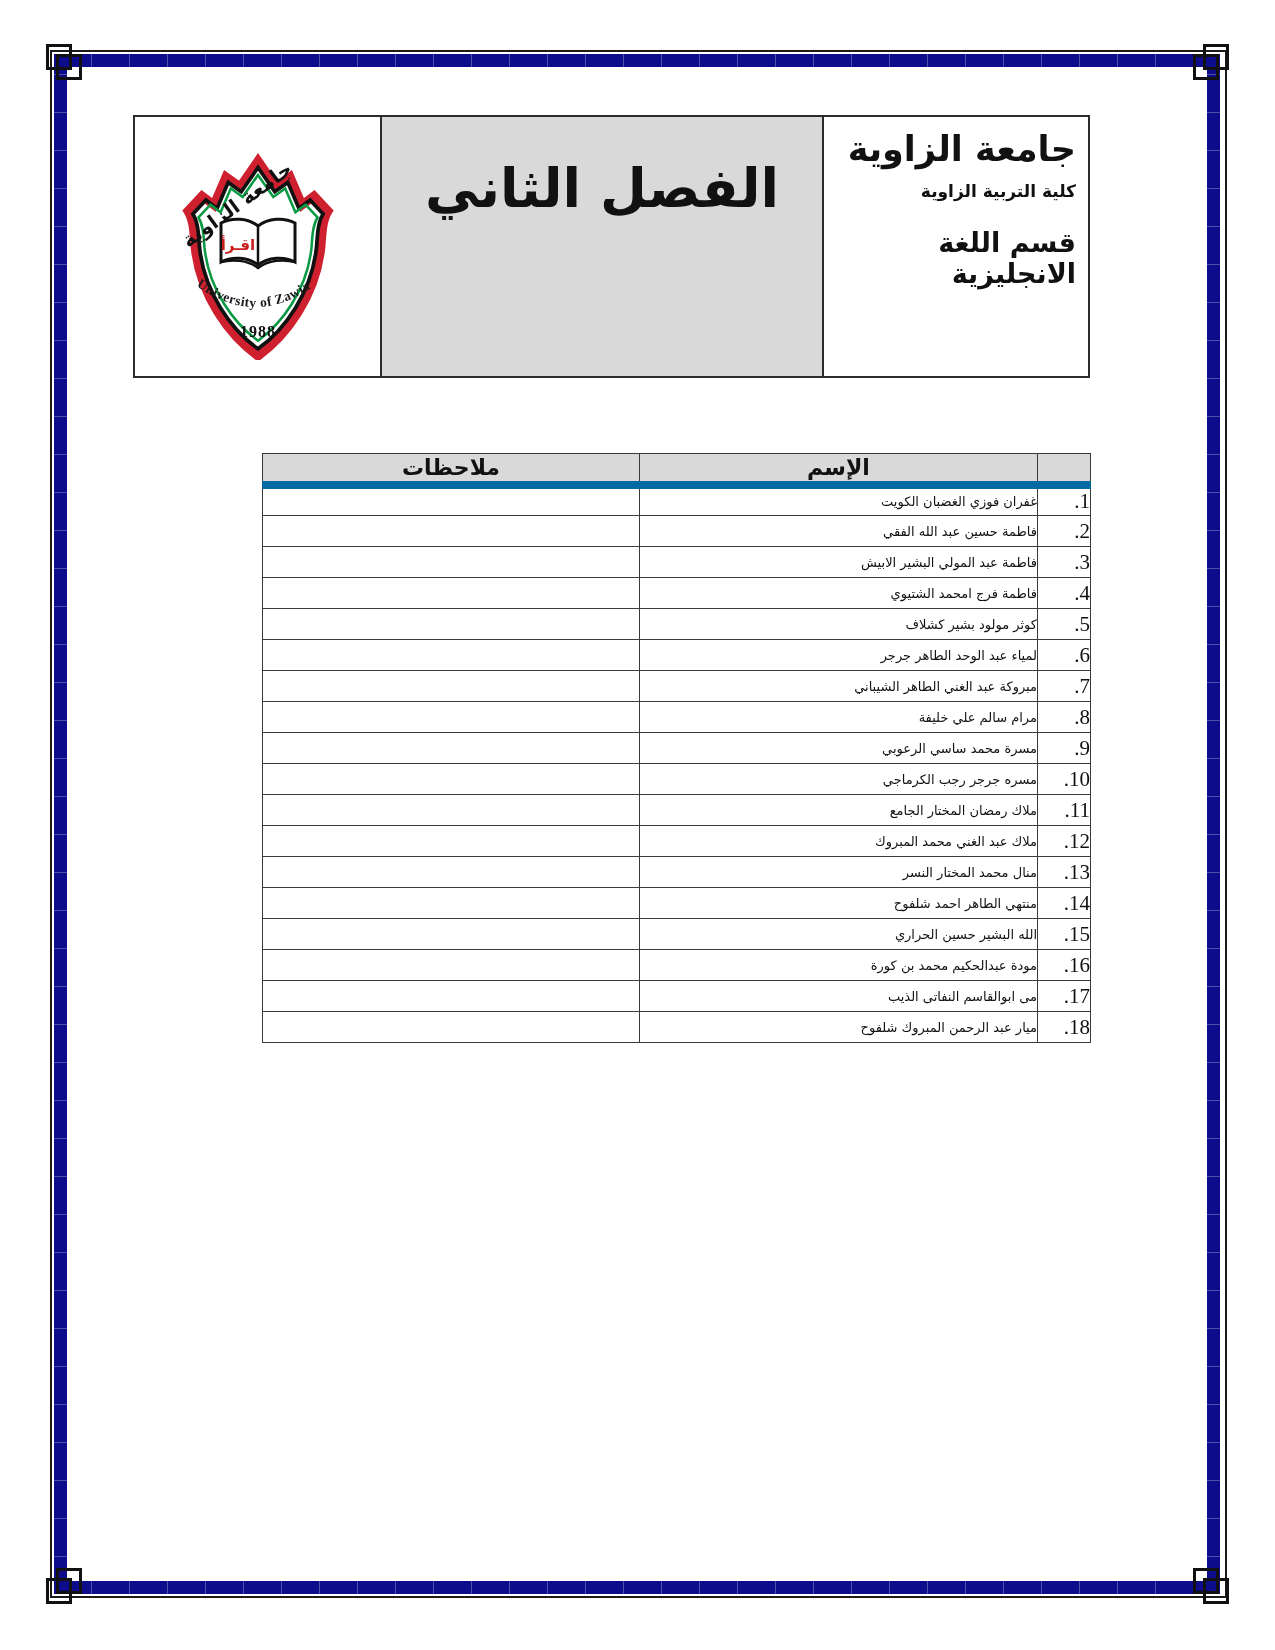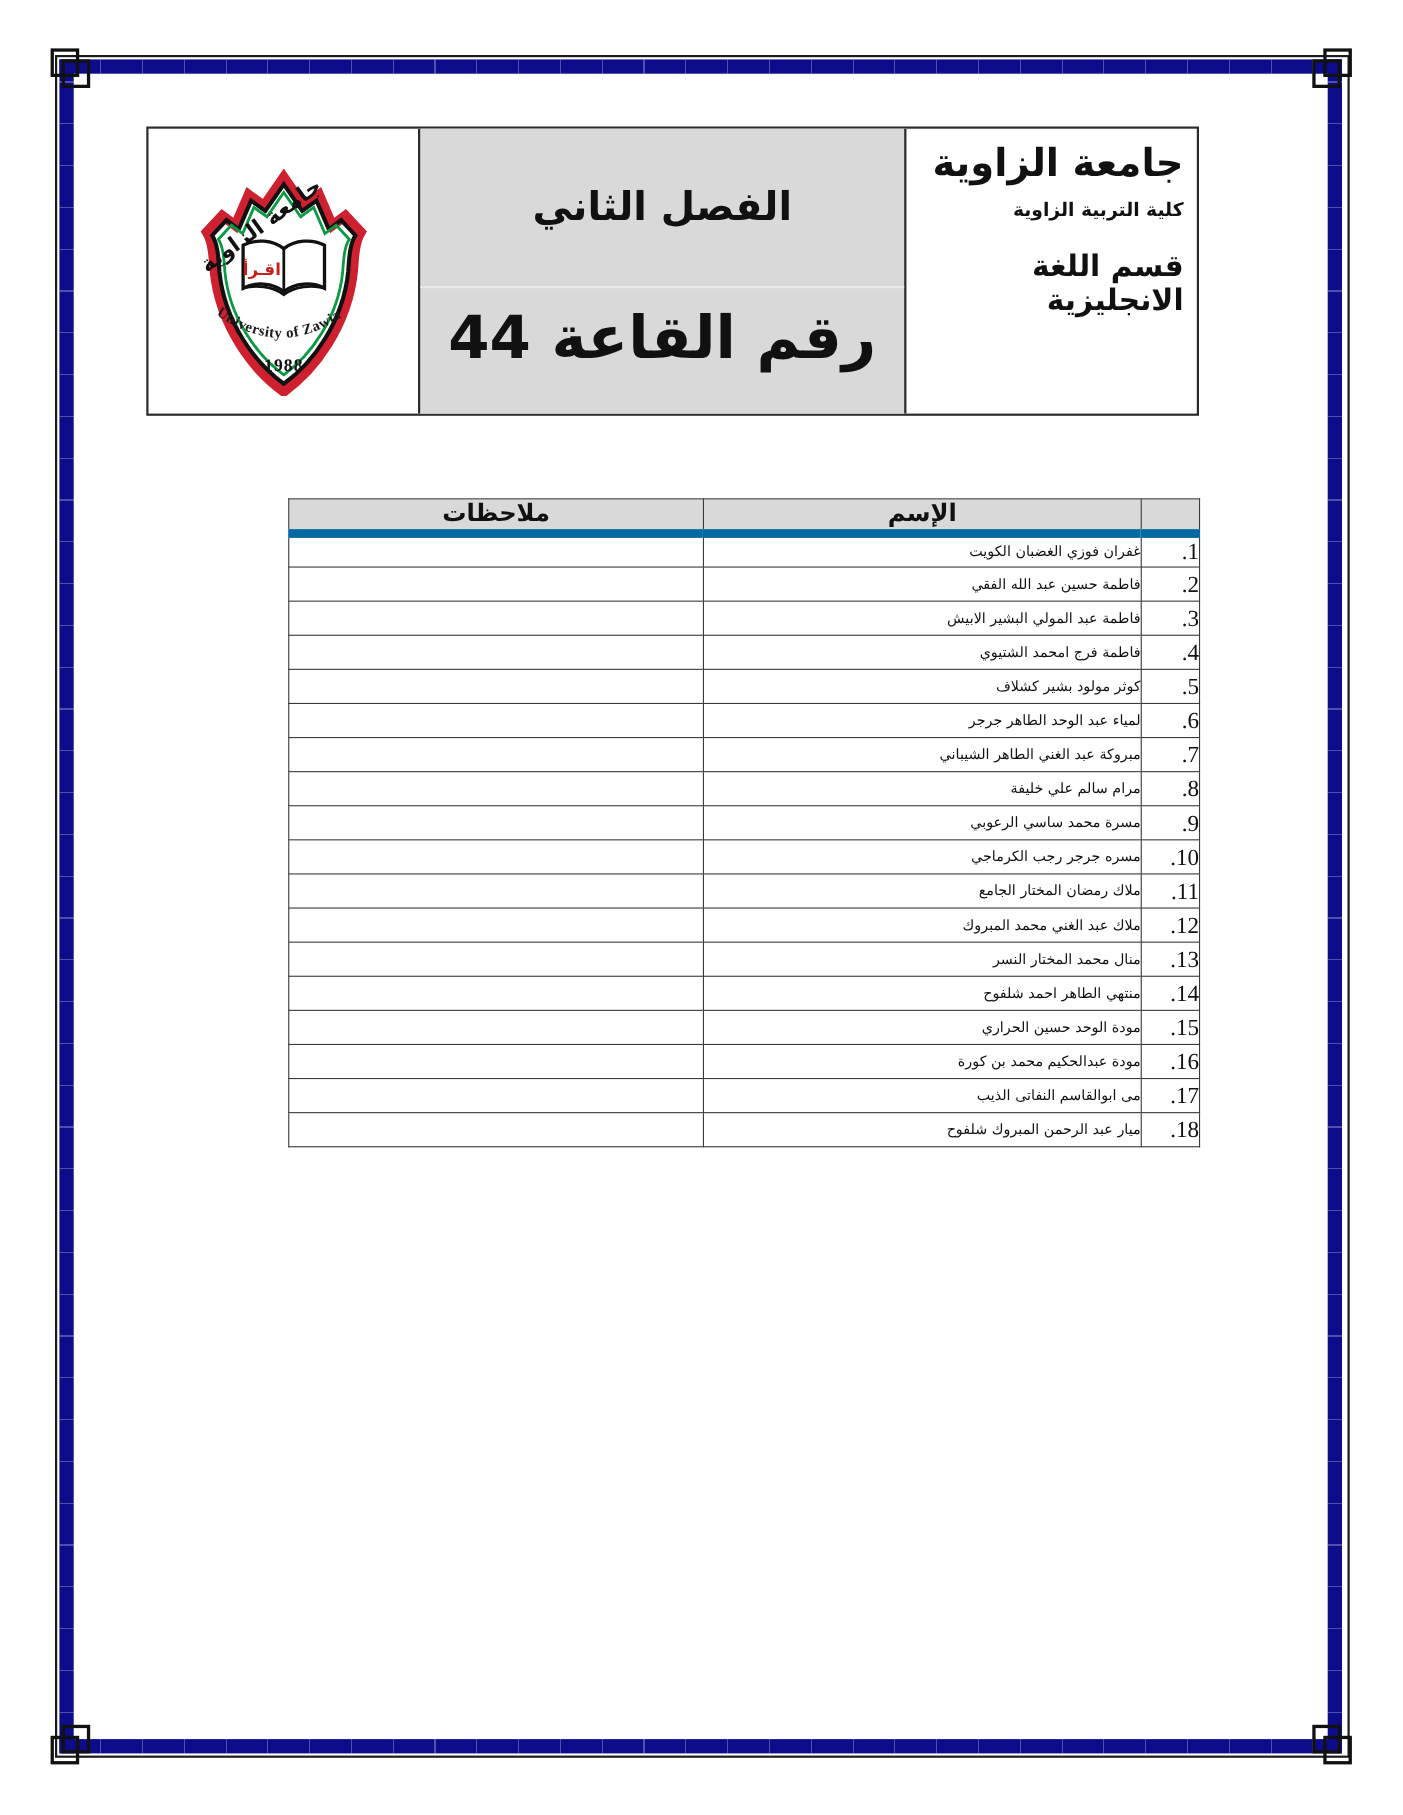--- a/index.html
+++ b/index.html
@@ -18,21 +18,21 @@
   .band.left{left:54px;} .band.right{left:1207px;}
   .corner-sq{position:absolute;width:26px;height:26px;border:3px solid #111;box-sizing:border-box;background:transparent;}
 
   
   .header-table{position:absolute;left:133px;top:115px;width:957px;height:263px;
     border:2px solid #2b2b2b;box-sizing:border-box;display:flex;flex-direction:row;background:#fff;}
   .logo-cell{width:245px;display:flex;align-items:center;justify-content:center;box-sizing:border-box;}
   .semester-cell{width:444px;background:#d9d9d9;border-left:2px solid #2b2b2b;border-right:2px solid #2b2b2b;
     box-sizing:border-box;display:flex;flex-direction:column;direction:rtl;}
   .semester-top{height:143px;display:flex;align-items:center;justify-content:center;
-    font-size:36px;font-weight:bold;letter-spacing:-1px;}
+    font-size:54px;font-weight:bold;letter-spacing:-1px;}
   .semester-bottom{flex:1;display:flex;align-items:center;justify-content:center;
     border-top:2px solid #e8e8e8;padding-bottom:26px;box-sizing:border-box;
     font-size:54px;font-weight:bold;letter-spacing:-1px;}
   .info-cell{flex:1;direction:rtl;text-align:right;padding:8px 12px 0 0;box-sizing:border-box;}
   .uni-name{font-size:35px;font-weight:bold;margin-top:4px;}
   .college-name{font-size:17px;font-weight:bold;margin-top:12px;}
   .dept-name{font-size:27px;font-weight:bold;margin-top:26px;}
 
   
   table.students{position:absolute;left:262px;top:453px;width:828px;border-collapse:collapse;
@@ -91,21 +91,20 @@
         <text x="70" y="116" text-anchor="middle" font-family="DejaVu Sans, sans-serif" font-size="15" font-weight="bold" fill="#c81e1e">اقـرأ</text>
         <text font-family="Liberation Serif, DejaVu Serif, serif" font-size="13.5" font-weight="bold" fill="#1a1a1a" letter-spacing="0.5">
           <textPath href="#motto-arc" startOffset="2%">University of Zawia</textPath>
         </text>
         <text x="90" y="203" text-anchor="middle" font-family="Liberation Serif, DejaVu Serif, serif" font-size="16" font-weight="bold" fill="#111" letter-spacing="1">1988</text>
       </svg>
     </div>
 
     <div class="semester-cell">
       <div class="semester-top">الفصل الثاني</div>
-      <div class="semester-bottom">رقم القاعة 44</div>
     </div>
 
     <div class="info-cell">
       <div class="uni-name">جامعة الزاوية</div>
       <div class="college-name">كلية التربية الزاوية</div>
       <div class="dept-name">قسم اللغة الانجليزية</div>
     </div>
   </div>
 
   <table class="students">
@@ -187,21 +186,21 @@
       <td class="cell-name">منال محمد المختار  النسر</td>
       <td class="cell-notes"></td>
     </tr>
         <tr>
       <td class="cell-no">14.</td>
       <td class="cell-name">منتهي الطاهر احمد  شلفوح</td>
       <td class="cell-notes"></td>
     </tr>
         <tr>
       <td class="cell-no">15.</td>
-      <td class="cell-name">مودة الوحد حسين  الحراري</td>
+      <td class="cell-name">الله البشير حسين  الحراري</td>
       <td class="cell-notes"></td>
     </tr>
         <tr>
       <td class="cell-no">16.</td>
       <td class="cell-name">مودة عبدالحكيم محمد  بن كورة</td>
       <td class="cell-notes"></td>
     </tr>
         <tr>
       <td class="cell-no">17.</td>
       <td class="cell-name">مى ابوالقاسم النفاتى  الذيب</td>

